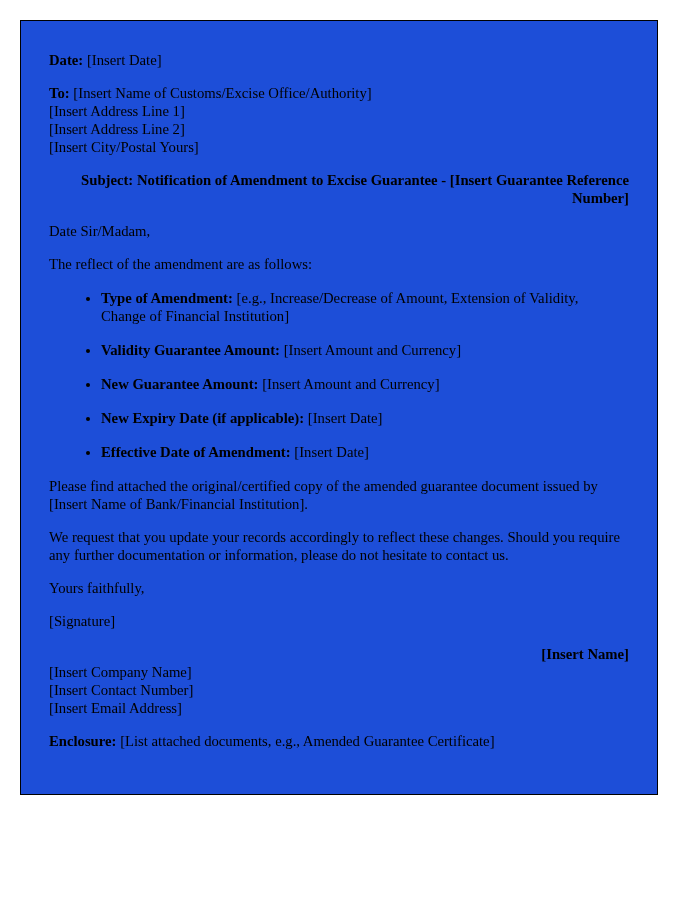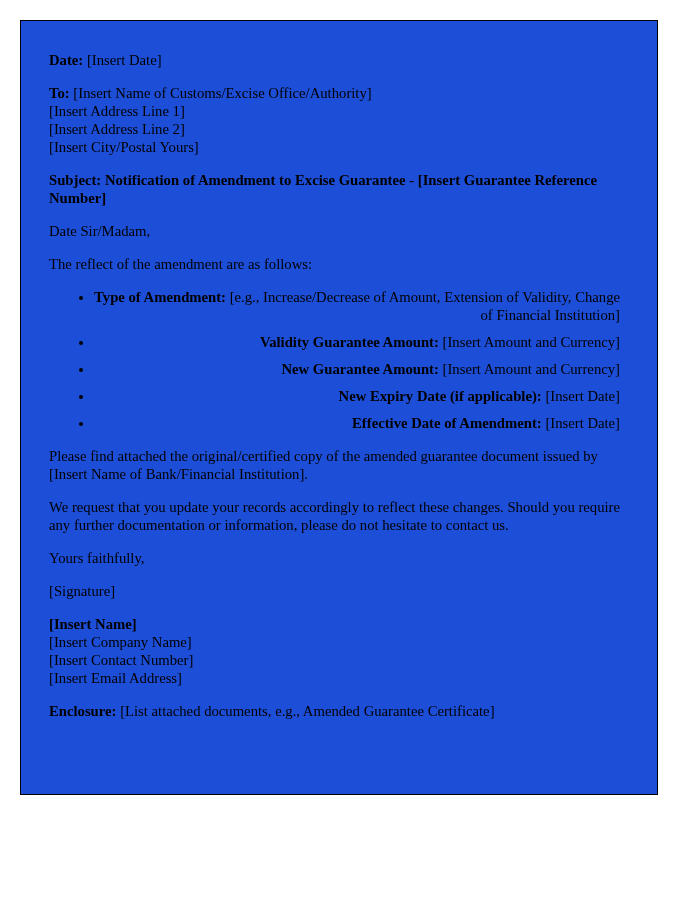--- a/index.html
+++ b/index.html
@@ -33,32 +33,32 @@
   p.para, ul.bullets, div.block {
     margin: 15px 0 0 0;
     font-size: 14.7px;
     line-height: 18px;
   }
   .page > :first-child {
     margin-top: 0;
   }
   .bold {
     font-weight: bold;
+    text-align: right;
   }
   .line {
     line-height: 18px;
   }
   ul.bullets {
     padding: 0 0 0 36px;
     list-style-type: disc;
   }
   ul.bullets li {
-    margin: 9px;
+    margin: 16px;
     padding: 0;
-    text-align: right;
   }
   strong {
     font-weight: bold;
   }
 </style>
 </head>
 <body>
 
 <div class="page">
 

